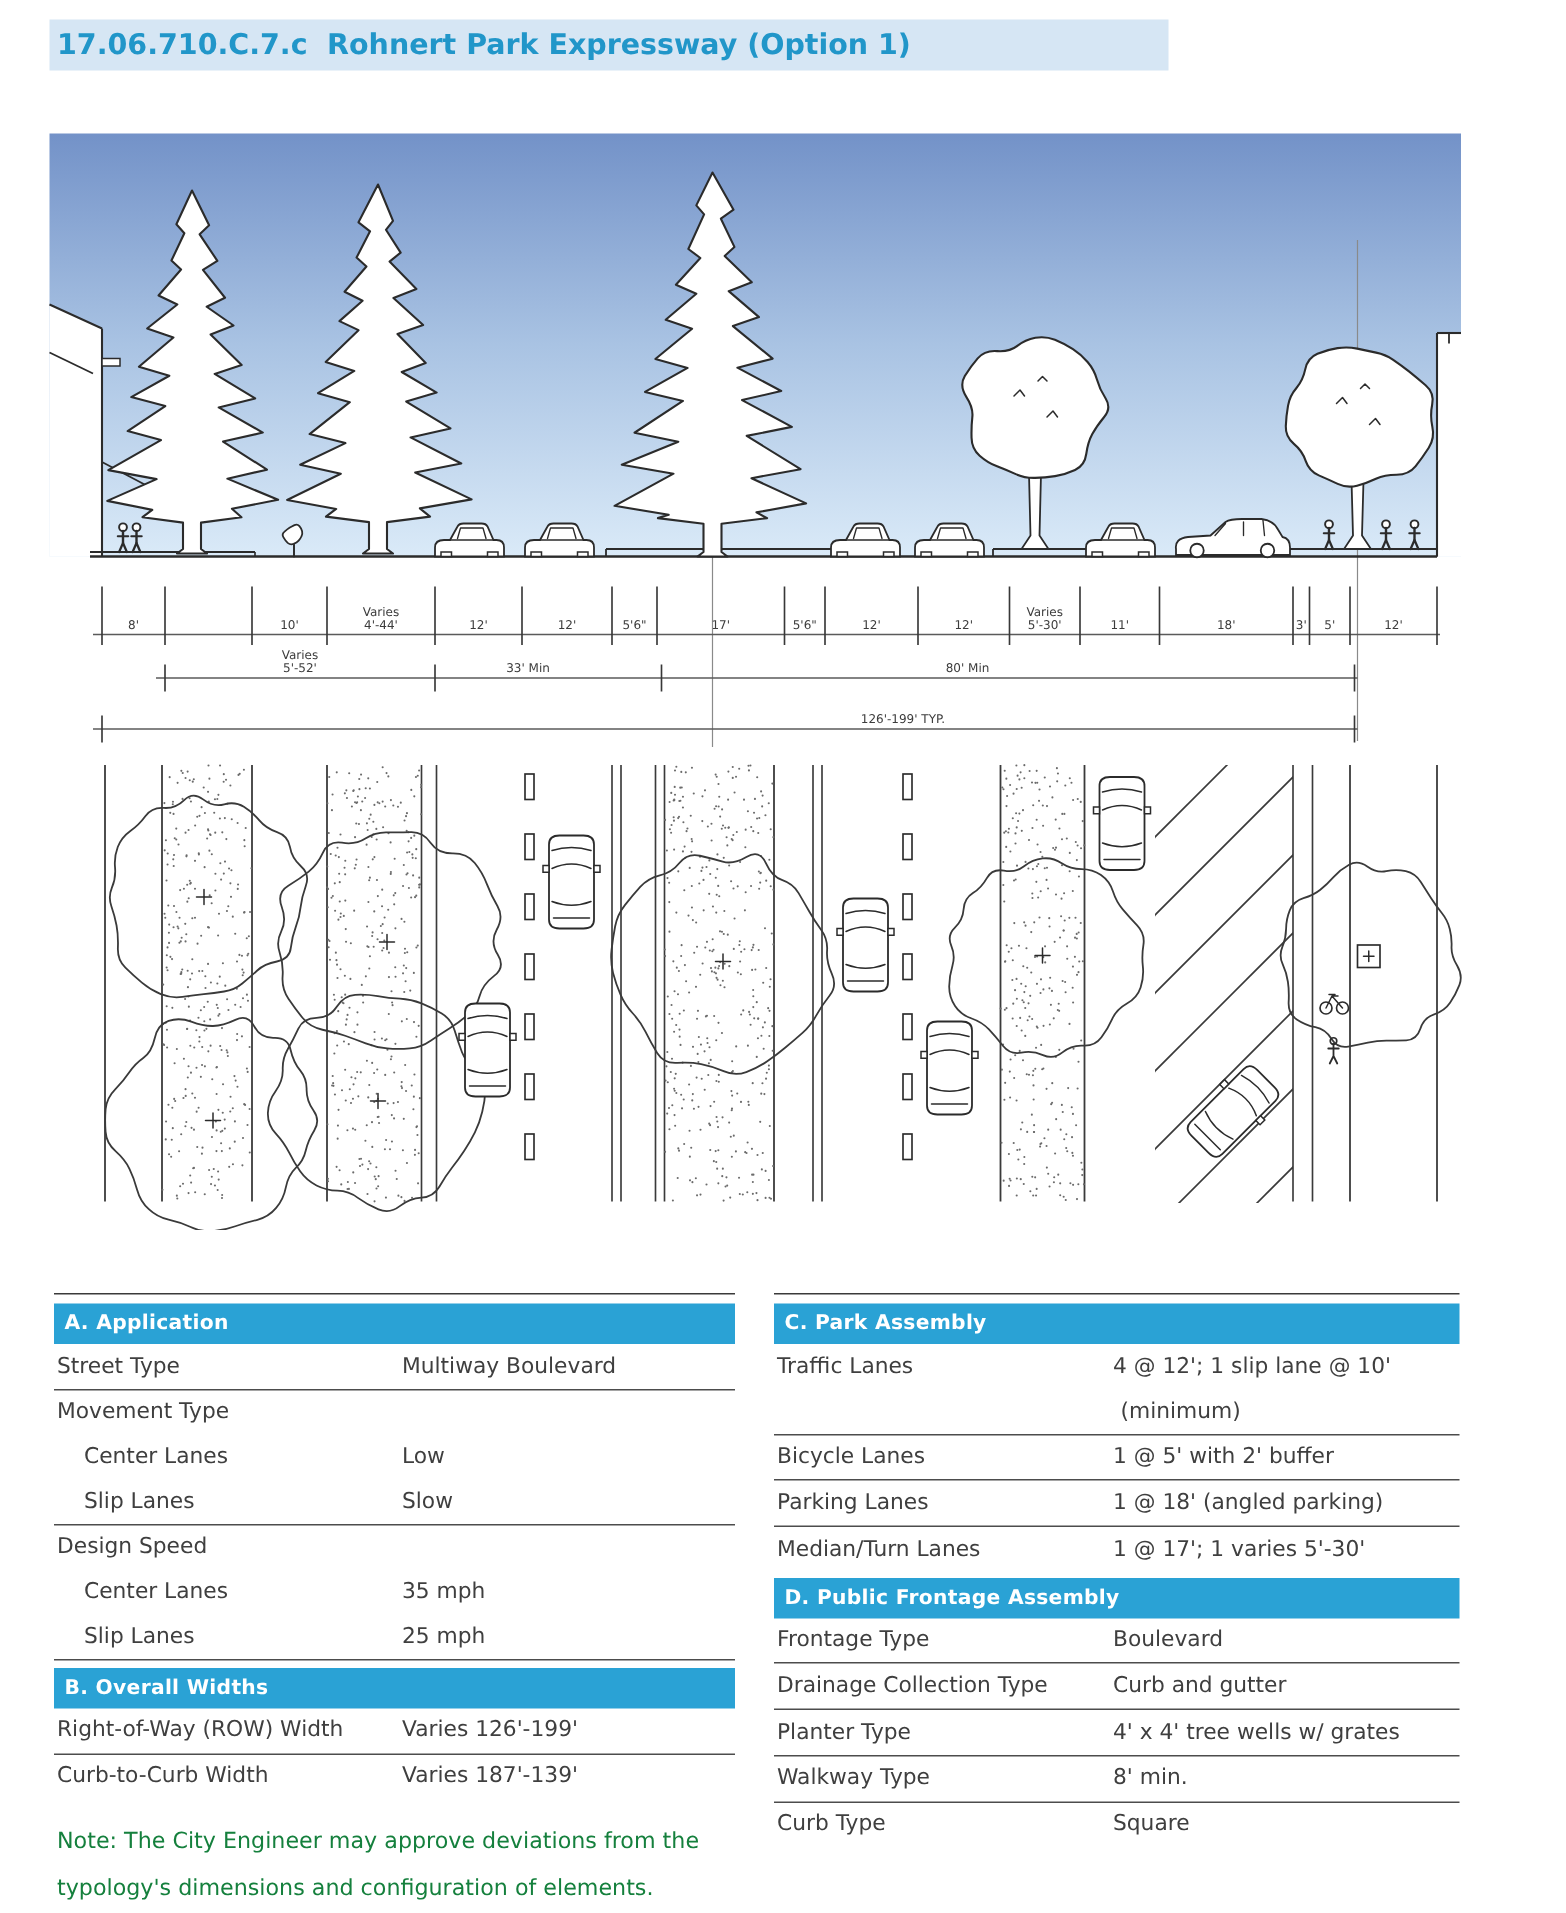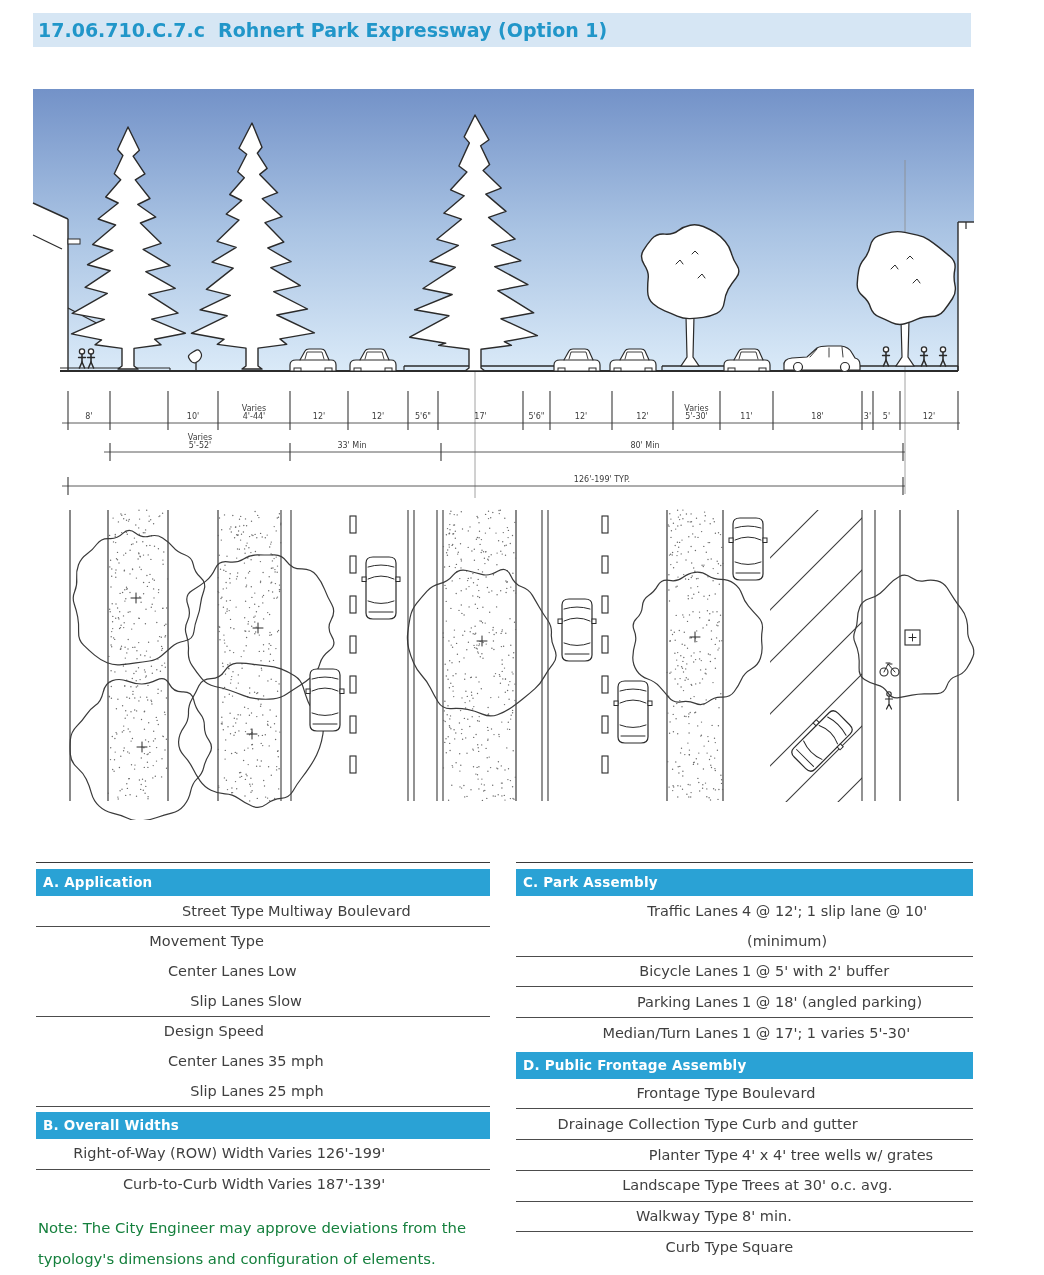--- a/index.html
+++ b/index.html
@@ -1,33 +1,33 @@
 <!DOCTYPE html>
 <html><head>
 <meta charset="utf-8">
 <style>
   html,body{margin:0;padding:0;background:#fff;}
   .page{position:relative;width:1044px;height:1275px;background:#fff;
         font-family:"DejaVu Sans","Liberation Sans",sans-serif;color:#3f3f3f;overflow:hidden;}
-  .title-bar{position:absolute;left:33px;top:13px;width:938px;height:34px;
+  .title-bar{position:absolute;left:33px;top:13px;width:746px;height:34px;
              background:var(--title-bar-bg);line-height:34px;white-space:nowrap;}
   .title-bar .code{font-weight:bold;font-size:19px;color:var(--title-color);margin-left:5px;}
   .title-bar .name{font-weight:bold;font-size:19px;color:var(--title-color);margin-left:13px;}
   svg.figure{position:absolute;left:0;top:0;pointer-events:none;}
   .col{position:absolute;top:862px;}
   .col-left{left:36px;width:454px;--valx:230px;}
   .col-right{left:516px;width:457px;--valx:224px;}
   .toprule{border-top:1px solid #3a3a3a;height:6px;}
   .bar{height:27px;background:var(--accent);color:#fff;font-weight:bold;font-size:13.5px;
        line-height:27px;padding-left:7px;letter-spacing:.2px;}
   .bar.gap{margin-top:5px;}
   .bar.gap-sm{margin-top:4px;}
   .trow{display:flex;align-items:flex-start;padding:6.5px 0 6.2px 2px;font-size:14.5px;line-height:17px;}
   .trow.sep{border-bottom:1px solid #4c4c4c;}
-  .trow .lbl{flex:0 0 auto;width:var(--valx);box-sizing:border-box;padding-right:4px;text-align:right;}
+  .trow .lbl{flex:0 0 auto;width:var(--valx);box-sizing:border-box;padding-right:22px;}
   .trow.indent .lbl{padding-left:18px;width:var(--valx);}
   .trow .val{flex:1 1 auto;}
   .val .v2{padding-left:5px;padding-top:13px;}
   .note{margin-top:13px;font-size:14.8px;line-height:31px;max-width:452px;color:#15803d;padding-left:2px;}
   .dim{font-size:8px;fill:#3c3c3c;}
 </style>
 </head>
 <body>
 
 <div class="page" style="--accent: #2aa2d5; --title-color: #2196c9; --title-bar-bg: #d6e6f4;">
@@ -1815,24 +1815,20 @@
         </div>
         <div class="trow sep">
           <span class="lbl">Drainage Collection Type</span>
           <div class="val">Curb and gutter</div>
         </div>
         <div class="trow sep">
           <span class="lbl">Planter Type</span>
           <div class="val">4' x 4' tree wells w/ grates</div>
         </div>
         <div class="trow sep">
-          <span class="lbl">Landscape Type</span>
-          <div class="val">Trees at 30' o.c. avg.</div>
-        </div>
-        <div class="trow sep">
           <span class="lbl">Walkway Type</span>
           <div class="val">8' min.</div>
         </div>
         <div class="trow">
           <span class="lbl">Curb Type</span>
           <div class="val">Square</div>
         </div>
       </div>
   </div>
 

